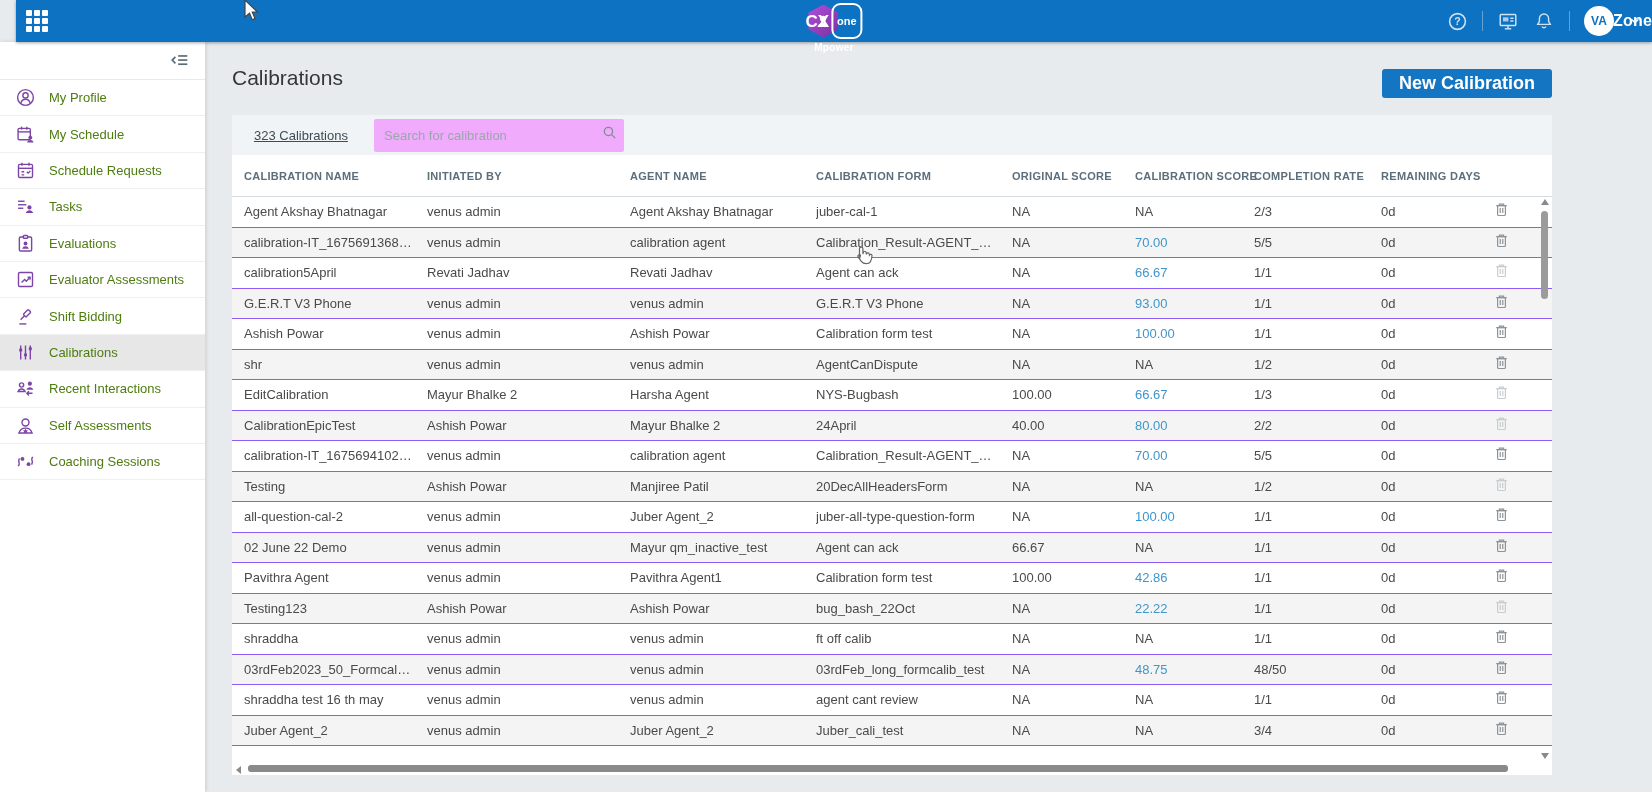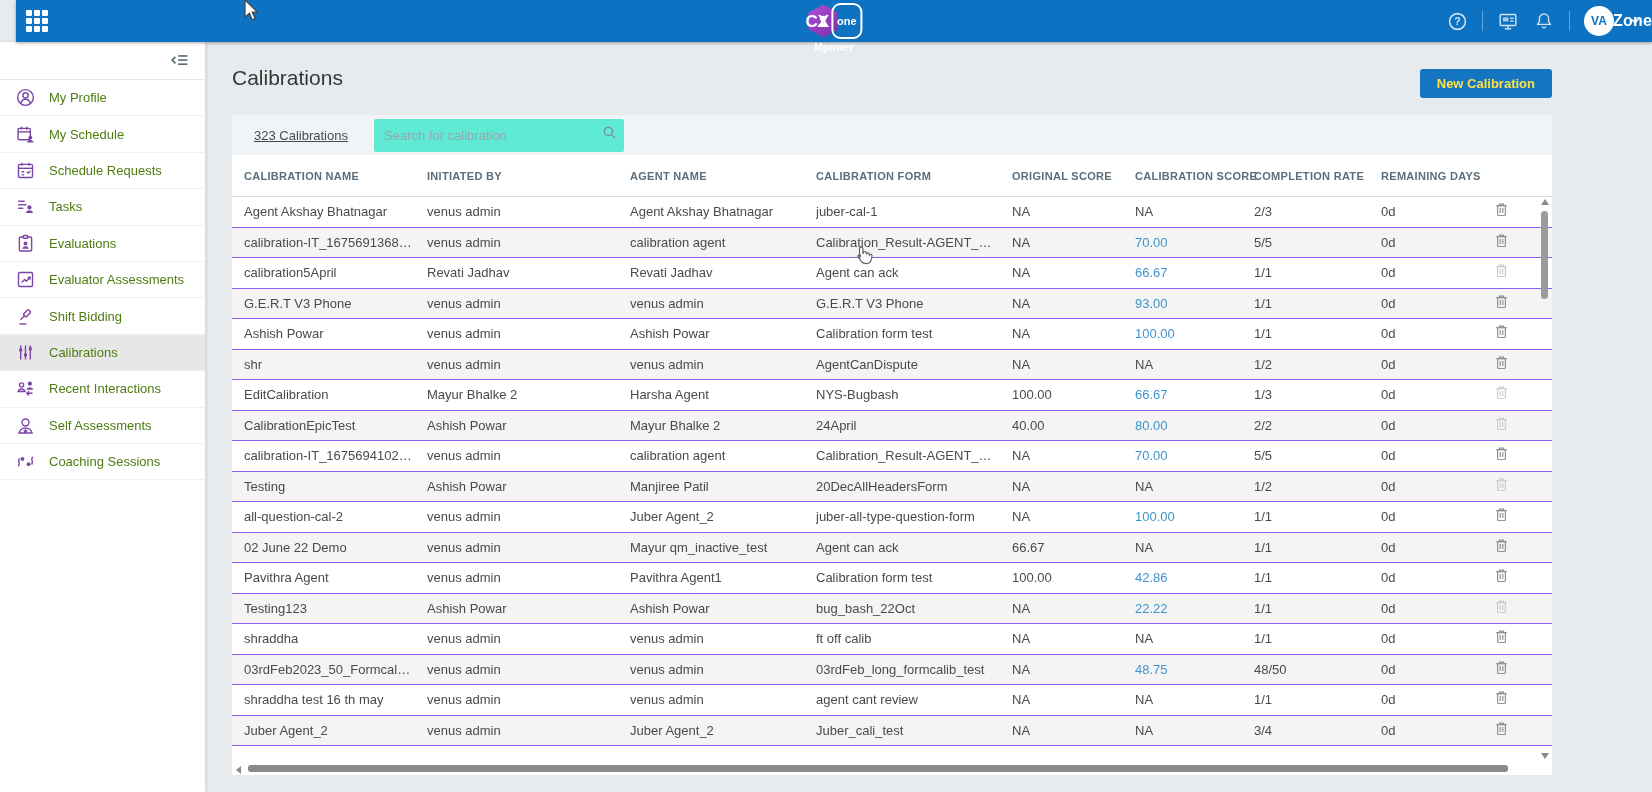--- a/index.html
+++ b/index.html
@@ -54,27 +54,27 @@
   }
   .side-item.active { background:#e7e7e7; }
   .side-icon { width:21px; height:21px; color:var(--c-purple,#7d44a8); flex:0 0 21px; }
   .side-label { font-size:13px; color:#4d7c0f; margin-left:13px; white-space:nowrap; }
 
   
   .main { position:absolute; left:205px; top:42px; right:0; bottom:0; background:#e7ebee; }
   .page-title { position:absolute; left:27px; top:24px; font-size:21px; color:#363636; }
   .new-btn {
     position:absolute; right:100px; top:27px; height:29px; padding:0 17px;
-    background:var(--c-button,#1476c2); color:#fde047; font-size:13px; font-weight:bold;
+    background:var(--c-button,#1476c2); color:#ffffff; font-size:18px; font-weight:bold;
     border:none; border-radius:3px; cursor:pointer; font-family:inherit;
   }
   .panel { position:absolute; left:27px; top:73px; width:1320px; bottom:17px; background:#fff; }
   .toolbar { height:40px; background:#f1f4f6; display:flex; align-items:center; }
   .count { font-size:13px; color:#3f4c55; margin-left:22px; width:112px;text-decoration:underline; }
-  .searchbox { position:relative; margin-left:8px; width:250px; height:33px; background:#5eead4; border-radius:2px; }
+  .searchbox { position:relative; margin-left:8px; width:250px; height:33px; background:#f0abfc; border-radius:2px; }
   .searchbox input {
     width:100%; height:100%; border:none; outline:none; background:transparent;
     font-family:inherit; font-size:13px; color:#444; padding:0 30px 0 10px;
   }
   .searchbox input::placeholder { color:#9aa6ae; }
   .search-ic { position:absolute; right:6px; top:5px; width:17px; height:17px; color:#7c8a93; cursor:pointer; }
 
   .tgrid { display:grid; grid-template-columns:195px 203px 186px 196px 123px 119px 127px 112px 45px; align-items:center; }
   .thead { height:42px; border-bottom:1px solid #d6dde2; }
   .th {

